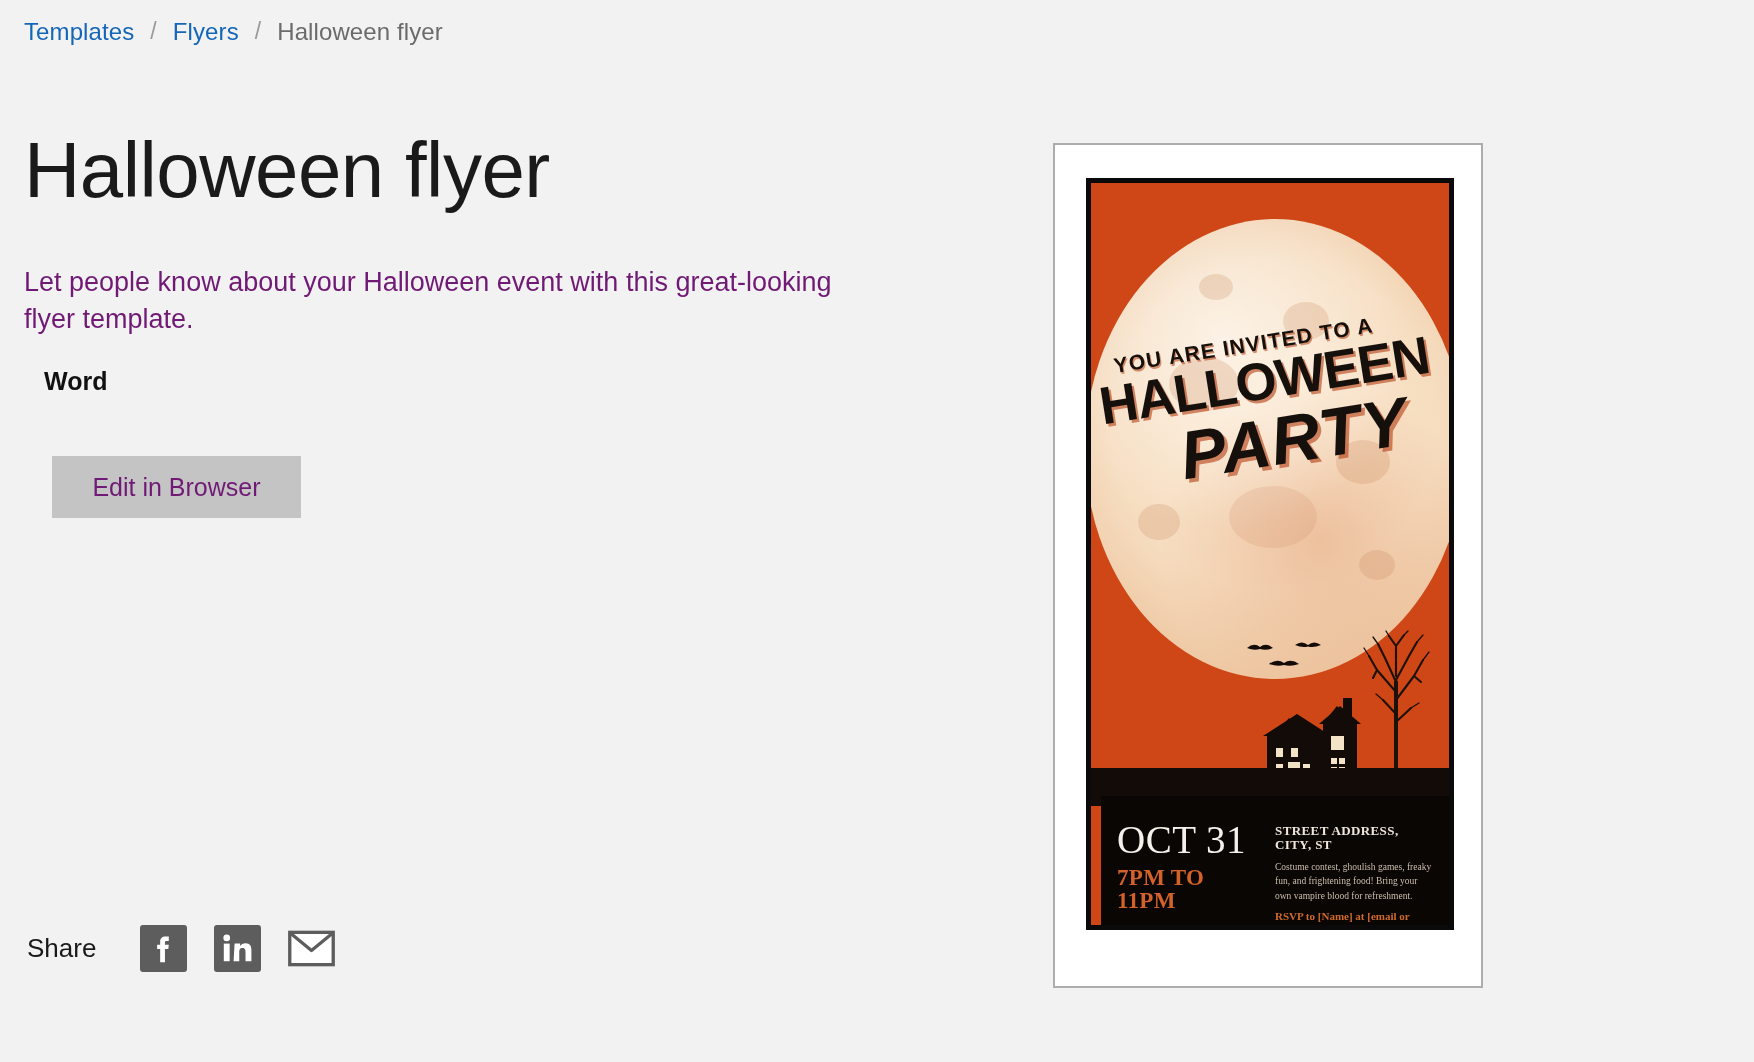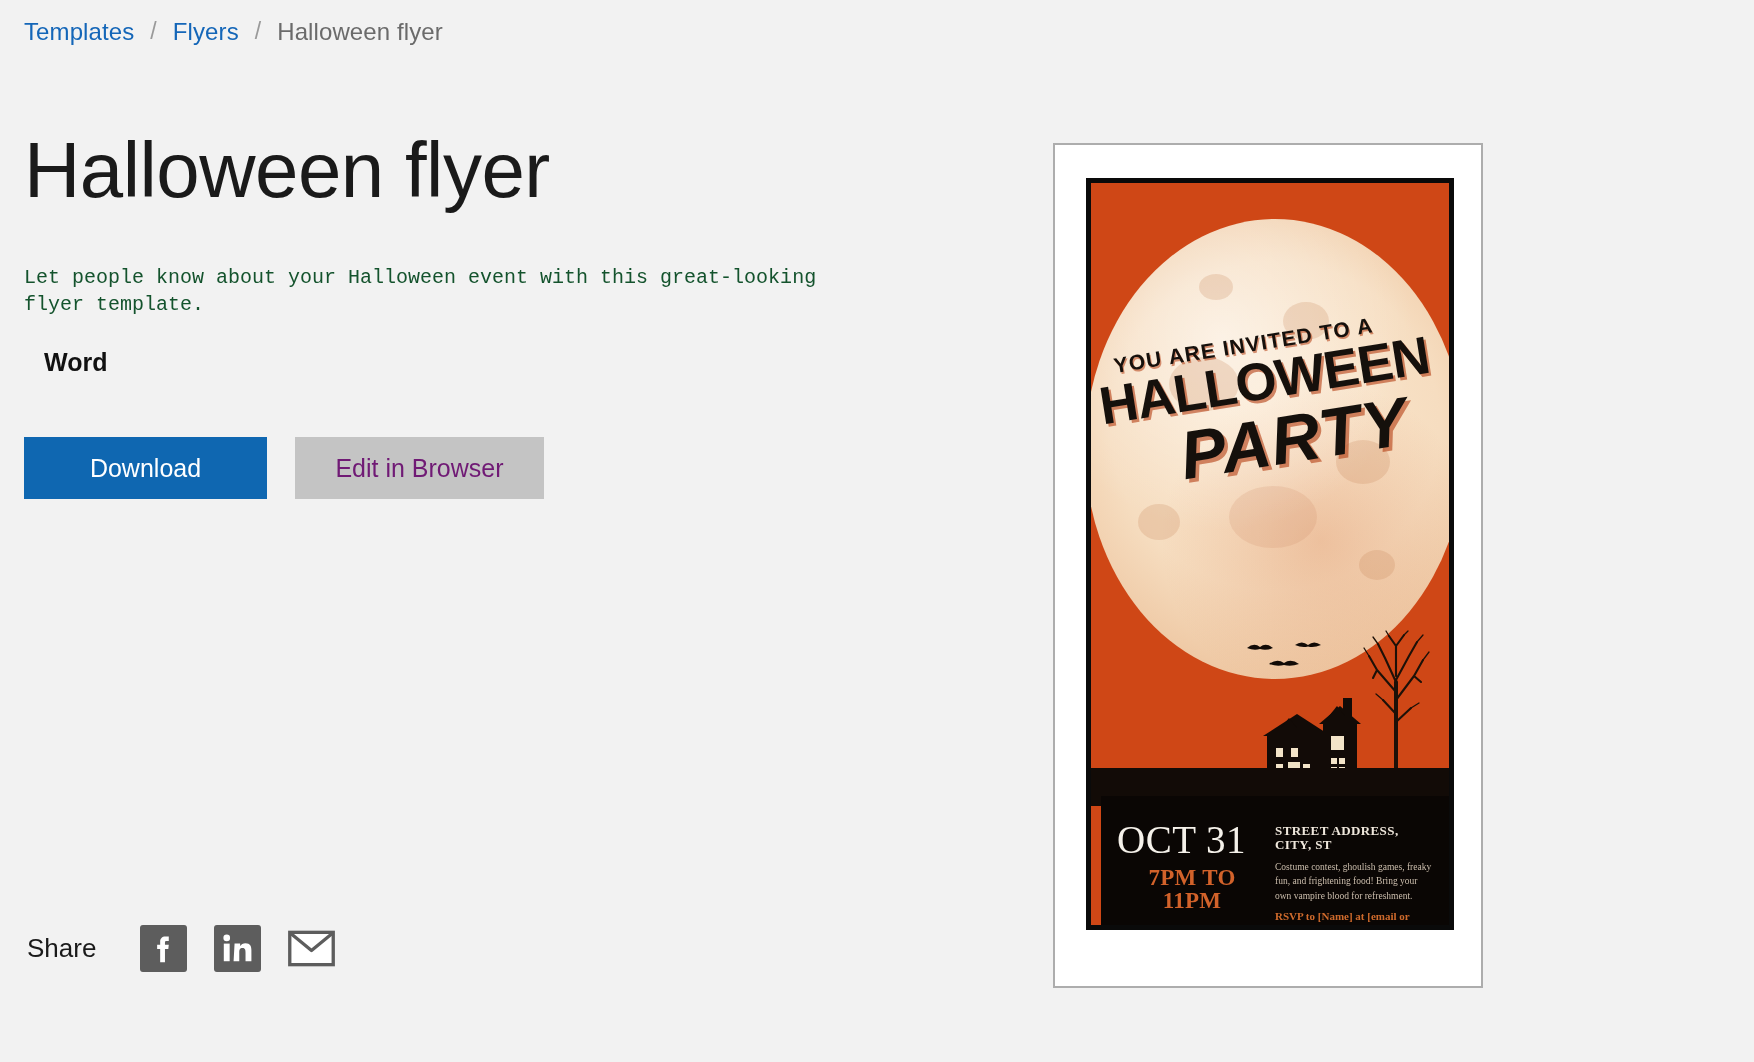--- a/index.html
+++ b/index.html
@@ -56,25 +56,24 @@
   .page-title {
     font-size: 78px;
     font-weight: 300;
     line-height: 1.05;
     color: #1a1a1a;
     letter-spacing: -0.5px;
   }
 
   .description {
     margin-top: 52px;
-    font-size: 20px;
+    font-size: 27px;
     line-height: 1.36;
-    color: #14532d;
+    color: #701a75;
     max-width: 820px;
-    font-family: Liberation Mono, monospace;
   }
 
   .format-label {
     margin-top: 30px;
     font-size: 25px;
     font-weight: bold;
     color: #111;
     margin-left: 20px;
   }
 
@@ -254,21 +253,20 @@
     line-height: 1;
   }
   .pf-time {
     font-family: "Liberation Serif", serif;
     font-size: 23px;
     font-weight: bold;
     color: #d2622a;
     letter-spacing: 0.3px;
     margin-top: 7px;
     line-height: 1;
-    text-align: center;
   }
   .pf-right { flex: 1; padding-left: 8px; padding-top: 4px; }
   .pf-addr {
     font-family: "Liberation Serif", serif;
     font-size: 13px;
     font-weight: bold;
     color: #efe7dc;
     letter-spacing: 0.4px;
     line-height: 1.1;
   }
@@ -302,21 +300,20 @@
   </nav>
 
   <div class="left-col">
     <h1 class="page-title">Halloween flyer</h1>
 
     <p class="description">Let people know about your Halloween event with this great-looking flyer template.</p>
 
     <div class="format-label">Word</div>
 
     <div class="btn-row">
-      <button class="btn btn-primary">Download</button>
       <button class="btn btn-secondary">Edit in Browser</button>
     </div>
   </div>
 
   <div class="share-row">
     <span class="share-label">Share</span>
     <div class="share-icons">
 
       <svg class="sh-icon" viewBox="0 0 48 48">
         <rect x="0" y="0" width="48" height="48" rx="3" fill="#5d5d5d"></rect>

